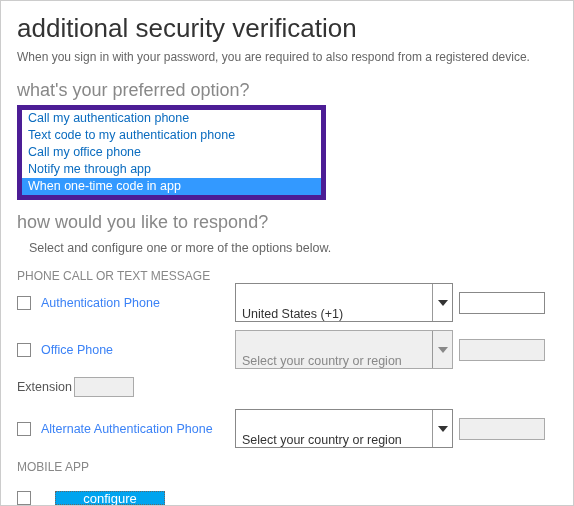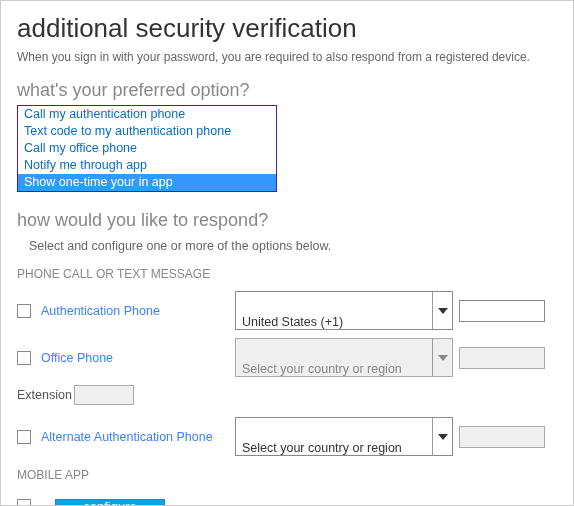--- a/index.html
+++ b/index.html
@@ -24,45 +24,44 @@
   font-size: 12px;
   margin-bottom: 16px;
 }
 h2 {
   font-weight: 300;
   font-size: 18px;
   color: #888;
   margin-bottom: 4px;
 }
 .dropdown-open {
-  border: 1px solid #4c1d95;
-  width: 260px;
-  background: #fff;
-  margin-bottom: 18px;
+  border: 5px solid #4c1d95;
+  width: 309px;
+  background: #fff;
+  margin-bottom: 12px;
 }
 .dropdown-option {
   color: #0b6cbf;
   font-size: 12.5px;
   padding: 0px 6px;
   line-height: 17px;
   cursor: pointer;
 }
 .dropdown-option.selected {
   background: #3399ff;
   color: #fff;
 }
 .help-text {
   color: #666;
   font-size: 12.5px;
   margin: 8px 0 14px 12px;
 }
 .section-label {
   color: #888;
   font-size: 12px;
-  margin-bottom: 10px;
 }
 .row {
   display: flex;
   align-items: center;
   margin-bottom: 8px;
   min-height: 24px;
 }
 .checkbox {
   width: 14px;
   height: 14px;
@@ -176,21 +175,21 @@
 <h1>additional security verification</h1>
 <div class="subtitle">When you sign in with your password, you are required to also respond from a registered device.</div>
 
 <h2>what's your preferred option?</h2>
 
 <div class="dropdown-open" id="dropdown">
     <div class="dropdown-option">Call my authentication phone</div>
     <div class="dropdown-option">Text code to my authentication phone</div>
     <div class="dropdown-option">Call my office phone</div>
     <div class="dropdown-option">Notify me through app</div>
-    <div class="dropdown-option selected">Show one-time your in app</div>
+    <div class="dropdown-option selected">When one-time code in app</div>
   </div>
 
 <h2>how would you like to respond?</h2>
 <div class="help-text">Select and configure one or more of the options below.</div>
 
 <div class="section-label">PHONE CALL OR TEXT MESSAGE</div>
 
 <div class="row">
   <div class="checkbox"></div>
   <div class="row-label">Authentication Phone</div>

